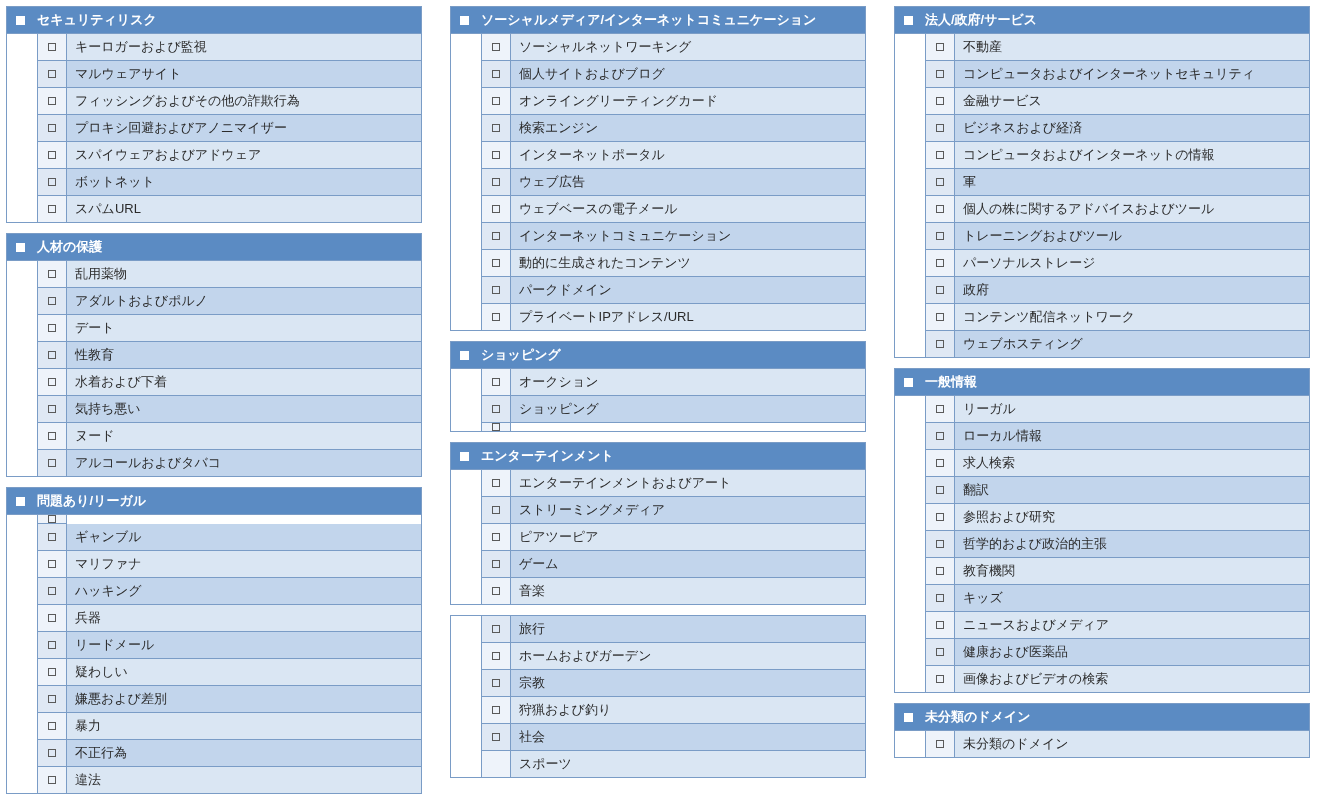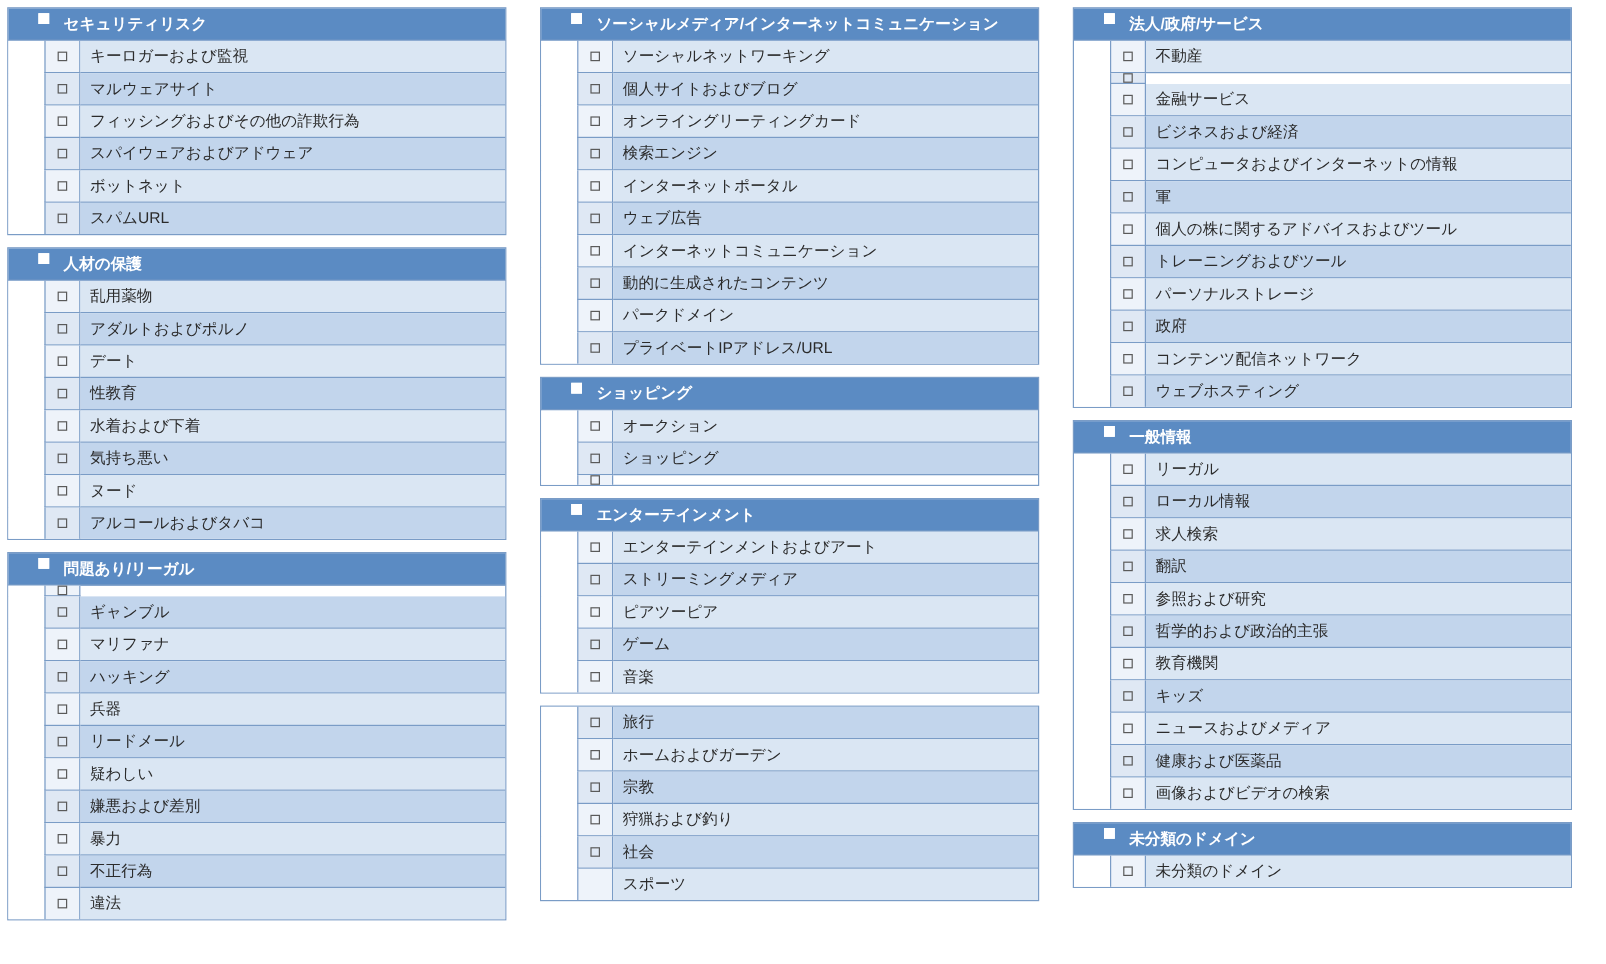--- a/index.html
+++ b/index.html
@@ -15,25 +15,25 @@
     gap: 28px;
     align-items: flex-start;
   }
   .col { width: 416px; }
   .group {
     margin-bottom: 10px;
     border: 1px solid #7a9cc6;
   }
   .group-header {
     display: flex;
-    align-items: flex-start;
+    align-items: center;
     background: #5b8bc3;
     color: #ffffff;
     font-weight: bold;
-    padding: 4px 18px;
+    padding: 4px 2px;
     border-bottom: 1px solid #7a9cc6;
   }
   .group-header .hdr-check {
     width: 22px;
     display: flex;
     align-items: center;
     justify-content: center;
   }
   .hdr-check .box {
     width: 9px; height: 9px;
@@ -112,20 +112,27 @@
           <span class="cell-check">
             <span class="box"></span>
           </span>
           <span class="cell-label">フィッシングおよびその他の詐欺行為</span>
         </div>
         <div class="row">
           <span class="cell-spacer"></span>
           <span class="cell-check">
             <span class="box"></span>
           </span>
+          <span class="cell-label">プロキシ回避およびアノニマイザー</span>
+        </div>
+        <div class="row">
+          <span class="cell-spacer"></span>
+          <span class="cell-check">
+            <span class="box"></span>
+          </span>
           <span class="cell-label">スパイウェアおよびアドウェア</span>
         </div>
         <div class="row">
           <span class="cell-spacer"></span>
           <span class="cell-check">
             <span class="box"></span>
           </span>
           <span class="cell-label">ボットネット</span>
         </div>
         <div class="row">
@@ -333,20 +340,27 @@
           <span class="cell-check">
             <span class="box"></span>
           </span>
           <span class="cell-label">ウェブ広告</span>
         </div>
         <div class="row">
           <span class="cell-spacer"></span>
           <span class="cell-check">
             <span class="box"></span>
           </span>
+          <span class="cell-label">ウェブベースの電子メール</span>
+        </div>
+        <div class="row">
+          <span class="cell-spacer"></span>
+          <span class="cell-check">
+            <span class="box"></span>
+          </span>
           <span class="cell-label">インターネットコミュニケーション</span>
         </div>
         <div class="row">
           <span class="cell-spacer"></span>
           <span class="cell-check">
             <span class="box"></span>
           </span>
           <span class="cell-label">動的に生成されたコンテンツ</span>
         </div>
         <div class="row">
@@ -491,20 +505,21 @@
           <span class="cell-check">
             <span class="box"></span>
           </span>
           <span class="cell-label">不動産</span>
         </div>
         <div class="row">
           <span class="cell-spacer"></span>
           <span class="cell-check">
             <span class="box"></span>
           </span>
+          <span class="cell-label">コンピュータおよびインターネットセキュリティ</span>
         </div>
         <div class="row">
           <span class="cell-spacer"></span>
           <span class="cell-check">
             <span class="box"></span>
           </span>
           <span class="cell-label">金融サービス</span>
         </div>
         <div class="row">
           <span class="cell-spacer"></span>

